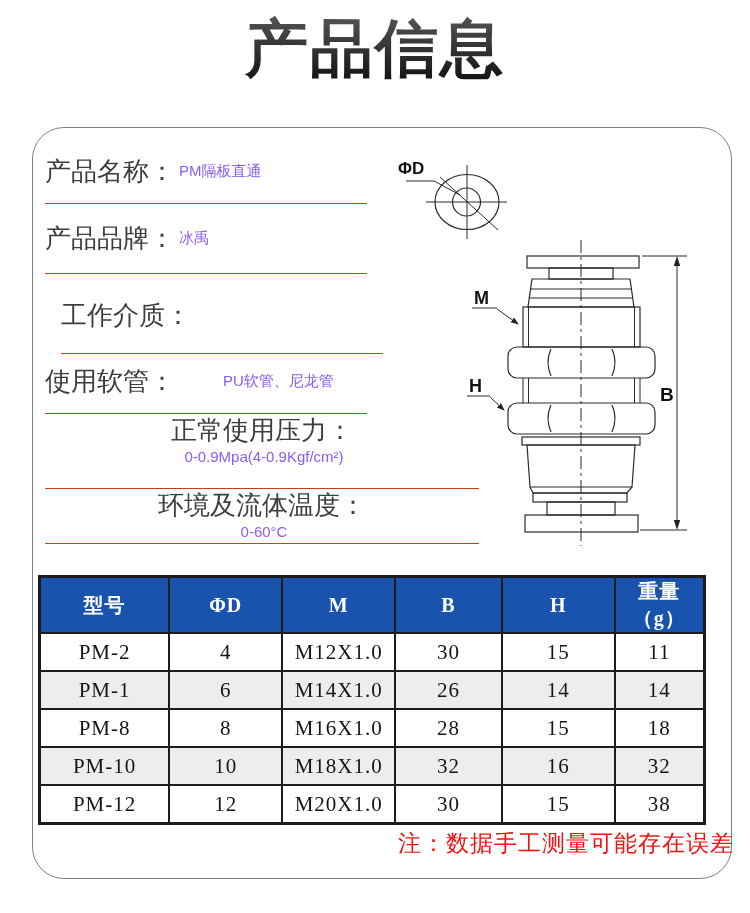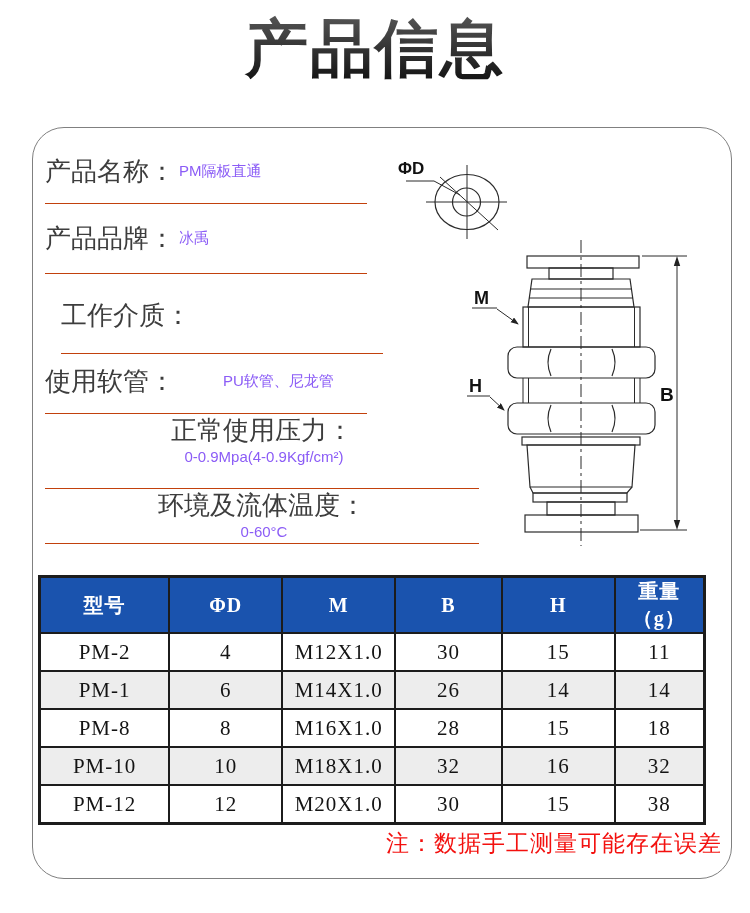--- a/index.html
+++ b/index.html
@@ -42,21 +42,21 @@
               border-collapse:collapse;table-layout:fixed;
               font-family:"Liberation Serif","DejaVu Serif",serif;border-radius:15px;}
   #spec-table th,#spec-table td{border:2px solid #1c1c1c;text-align:center;padding:0;}
   #spec-table{border:3px solid #1c1c1c;}
   #spec-table th{height:37px;background:var(--header-blue,#1a53ae);color:#fff;
                  font-size:20px;font-weight:700;letter-spacing:1px;}
   #spec-table td{height:36px;font-size:21px;color:#141414;letter-spacing:1px;}
   #spec-table tr.alt td{background:var(--row-alt,#ededed);}
 
   
-  #note{position:absolute;right:40px;top:828px;font-size:23px;letter-spacing:1px;
+  #note{position:absolute;right:28px;top:828px;font-size:23px;letter-spacing:1px;
         color:var(--note-red,#f3100e);font-weight:500;}
 </style>
 </head>
 <body>
 
 <div id="page">
 
   <div id="title">产品信息</div>
 
   <div id="infobox"></div>

